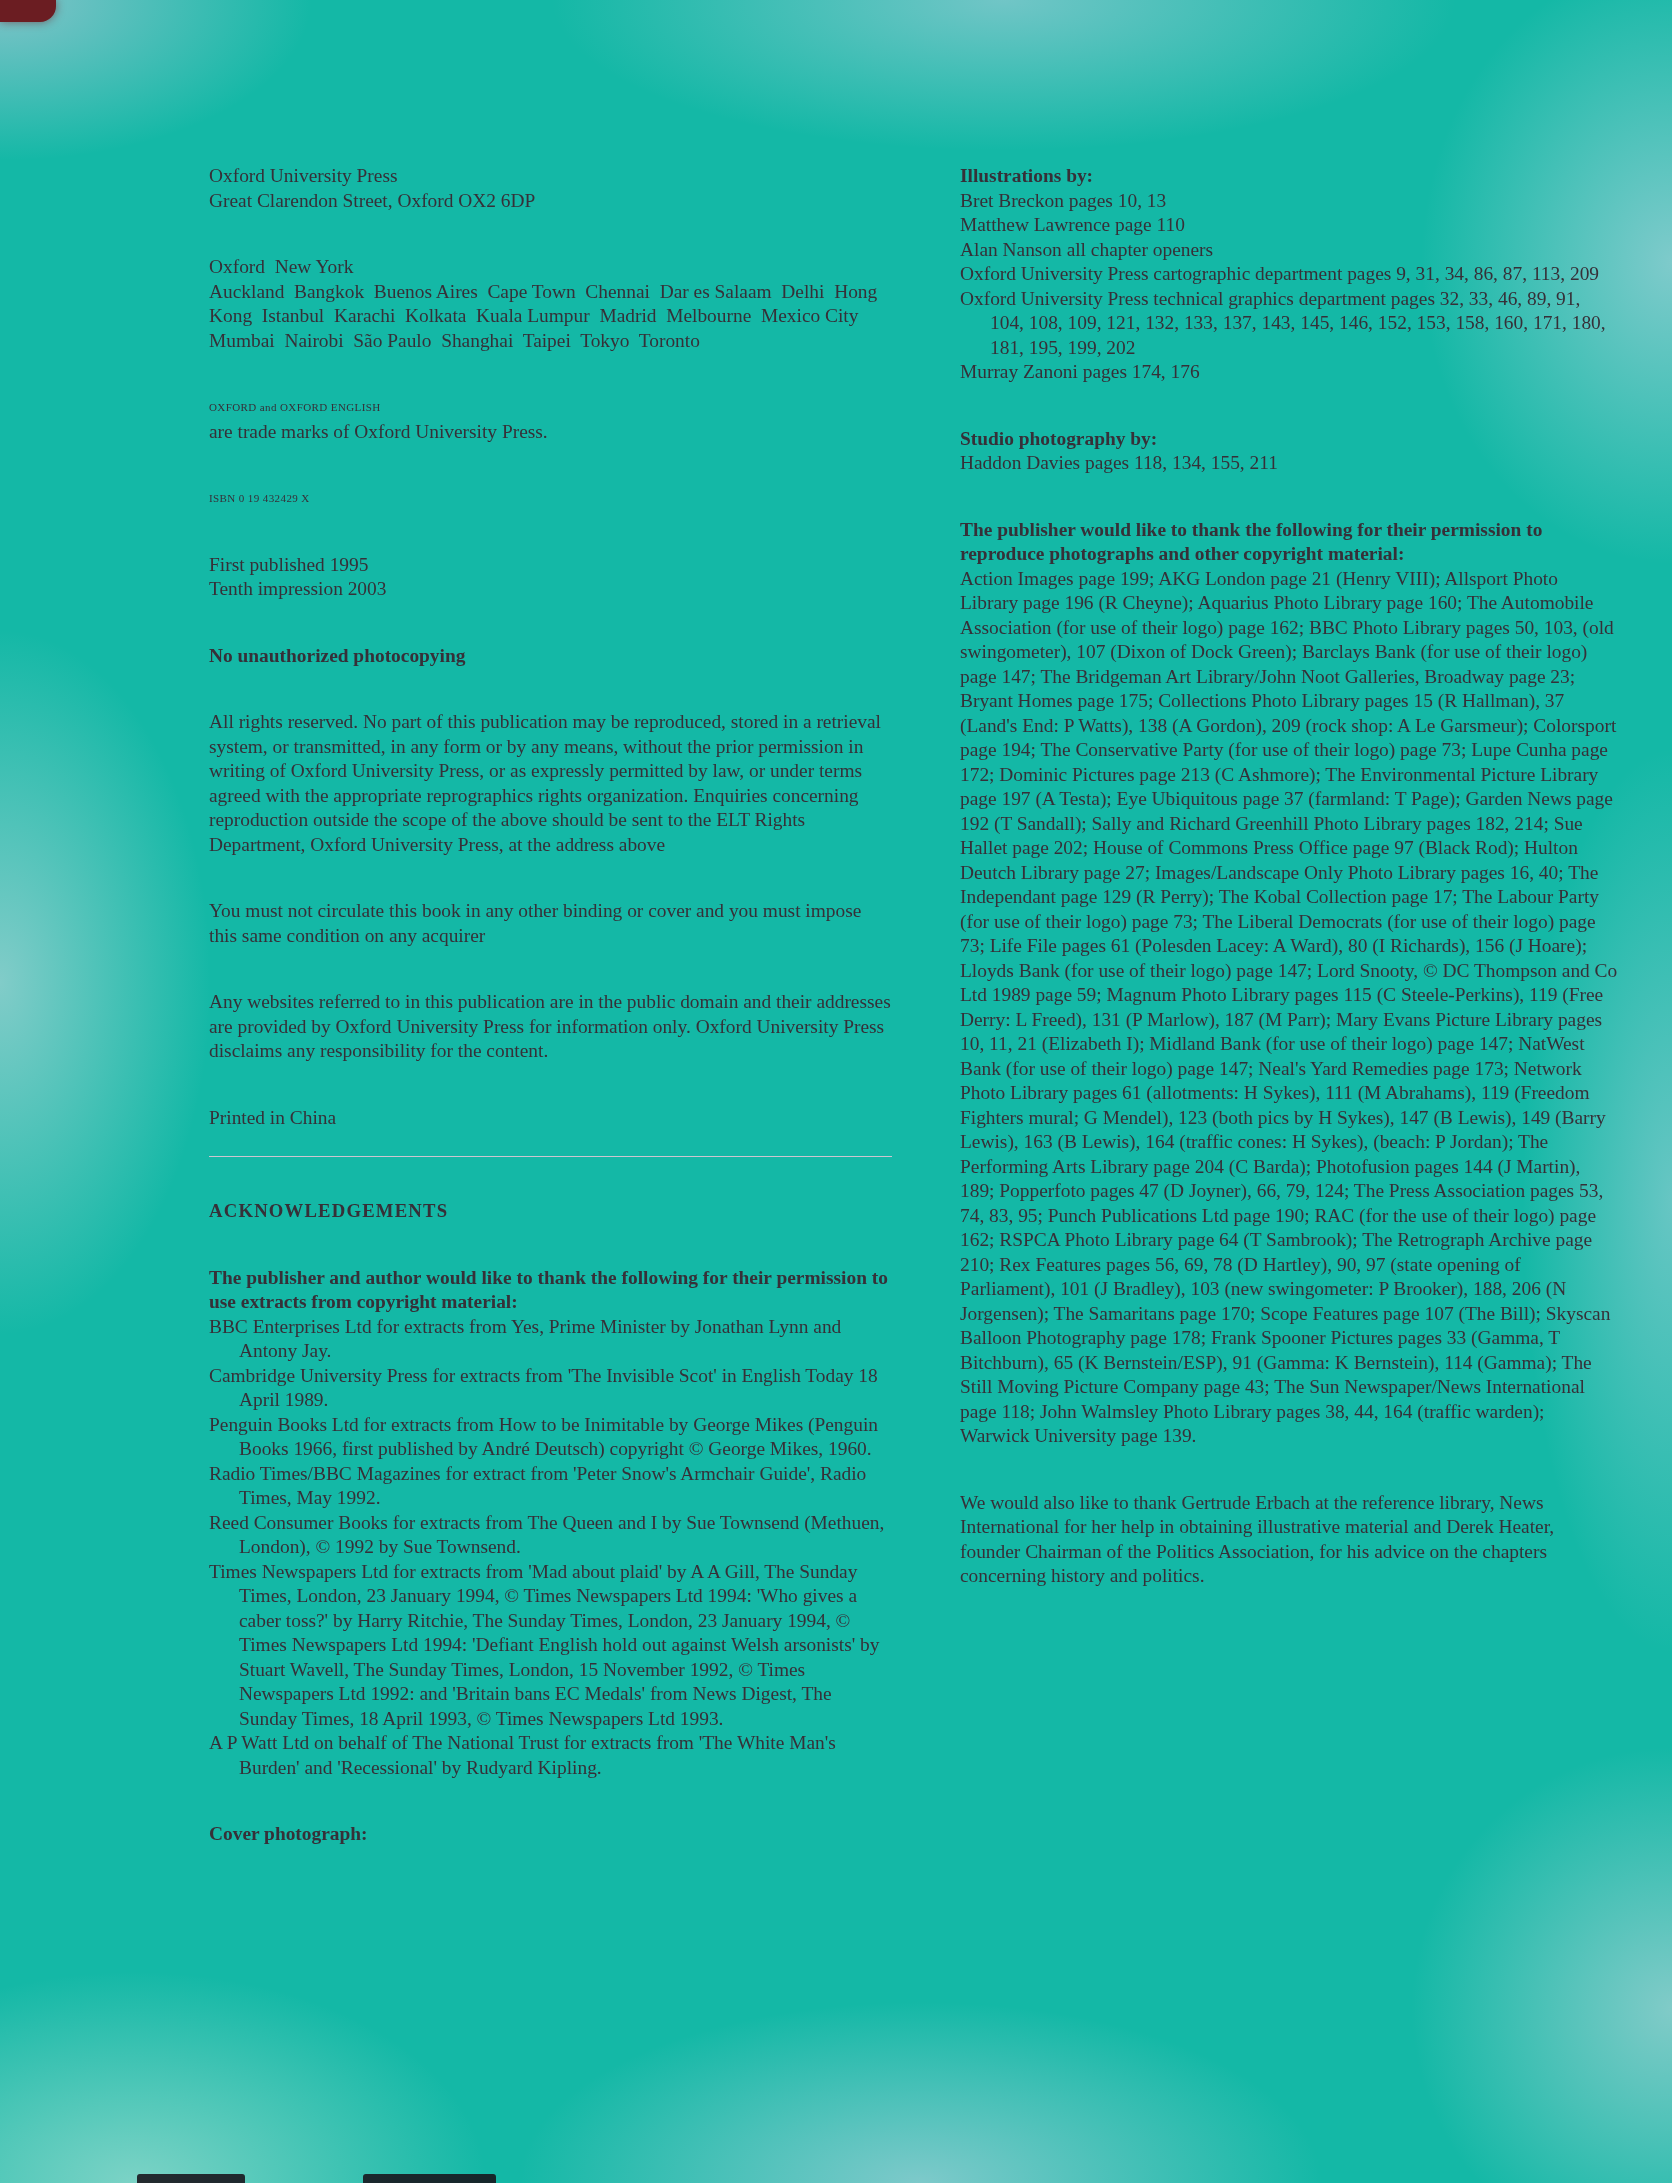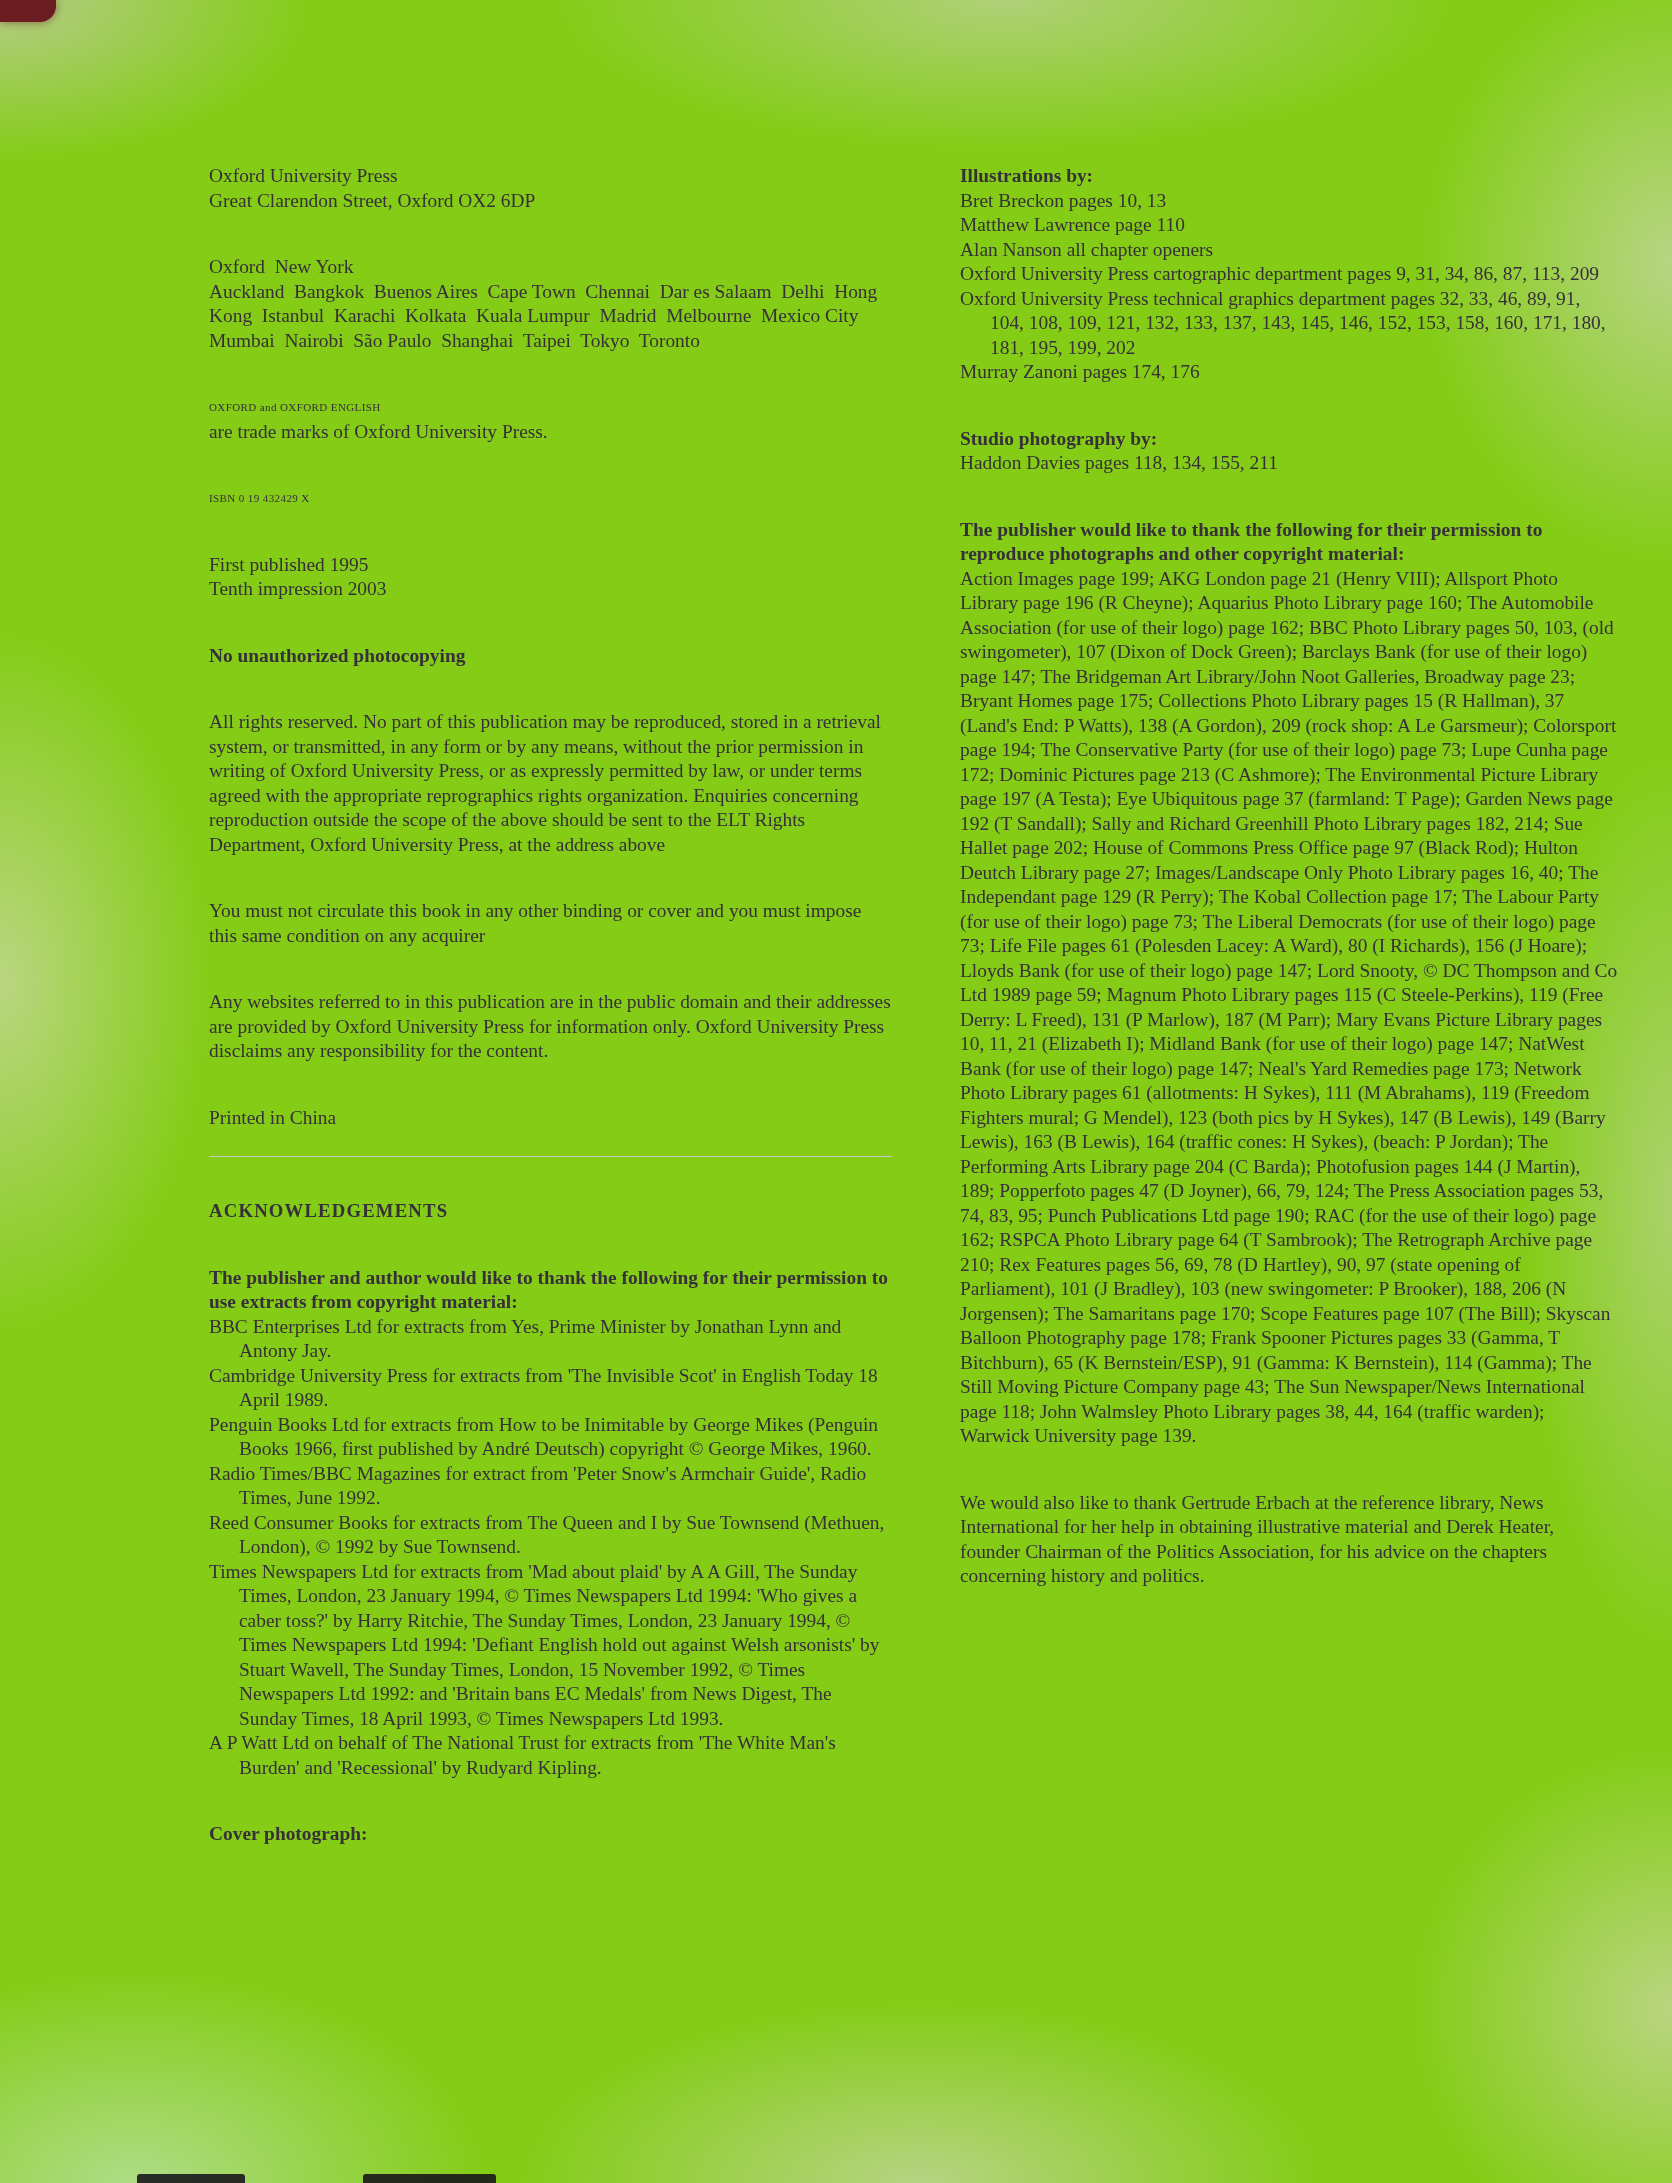--- a/index.html
+++ b/index.html
@@ -4,21 +4,21 @@
 <style>
   html, body {
     margin: 0;
     padding: 0;
     background: #e9e4ec;
   }
   .page {
     position: relative;
     width: 1673px;
     height: 2183px;
-    background: #84cc16;
+    background: #14b8a6;
     font-family: "Liberation Serif", "DejaVu Serif", serif;
     color: #363038;
     overflow: hidden;
   }
   
   .page::before {
     content: "";
     position: absolute;
     inset: 0;
     pointer-events: none;
@@ -114,21 +114,21 @@
     <p class="mt1">Printed in China</p>
 
     <div class="rule"></div>
 
     <p class="mt1 caps-head">ACKNOWLEDGEMENTS</p>
 
     <p class="mt1 bold">The publisher and author would like to thank the following for their permission to use extracts from copyright material:</p>
     <p class="hang">BBC Enterprises Ltd for extracts from Yes, Prime Minister by Jonathan Lynn and Antony Jay.</p>
     <p class="hang">Cambridge University Press for extracts from 'The Invisible Scot' in English Today 18 April 1989.</p>
     <p class="hang">Penguin Books Ltd for extracts from How to be Inimitable by George Mikes (Penguin Books 1966, first published by André Deutsch) copyright © George Mikes, 1960.</p>
-    <p class="hang">Radio Times/BBC Magazines for extract from 'Peter Snow's Armchair Guide', Radio Times, June 1992.</p>
+    <p class="hang">Radio Times/BBC Magazines for extract from 'Peter Snow's Armchair Guide', Radio Times, May 1992.</p>
     <p class="hang">Reed Consumer Books for extracts from The Queen and I by Sue Townsend (Methuen, London), © 1992 by Sue Townsend.</p>
     <p class="hang">Times Newspapers Ltd for extracts from 'Mad about plaid' by A A Gill, The Sunday Times, London, 23 January 1994, © Times Newspapers Ltd 1994: 'Who gives a caber toss?' by Harry Ritchie, The Sunday Times, London, 23 January 1994, © Times Newspapers Ltd 1994: 'Defiant English hold out against Welsh arsonists' by Stuart Wavell, The Sunday Times, London, 15 November 1992, © Times Newspapers Ltd 1992: and 'Britain bans EC Medals' from News Digest, The Sunday Times, 18 April 1993, © Times Newspapers Ltd 1993.</p>
     <p class="hang">A P Watt Ltd on behalf of The National Trust for extracts from 'The White Man's Burden' and 'Recessional' by Rudyard Kipling.</p>
 
     <p class="mt1 bold">Cover photograph:</p>
   </div>
 
   <div class="col right">
     <p class="bold">Illustrations by:</p>
     <p class="hang">Bret Breckon pages 10, 13</p>

